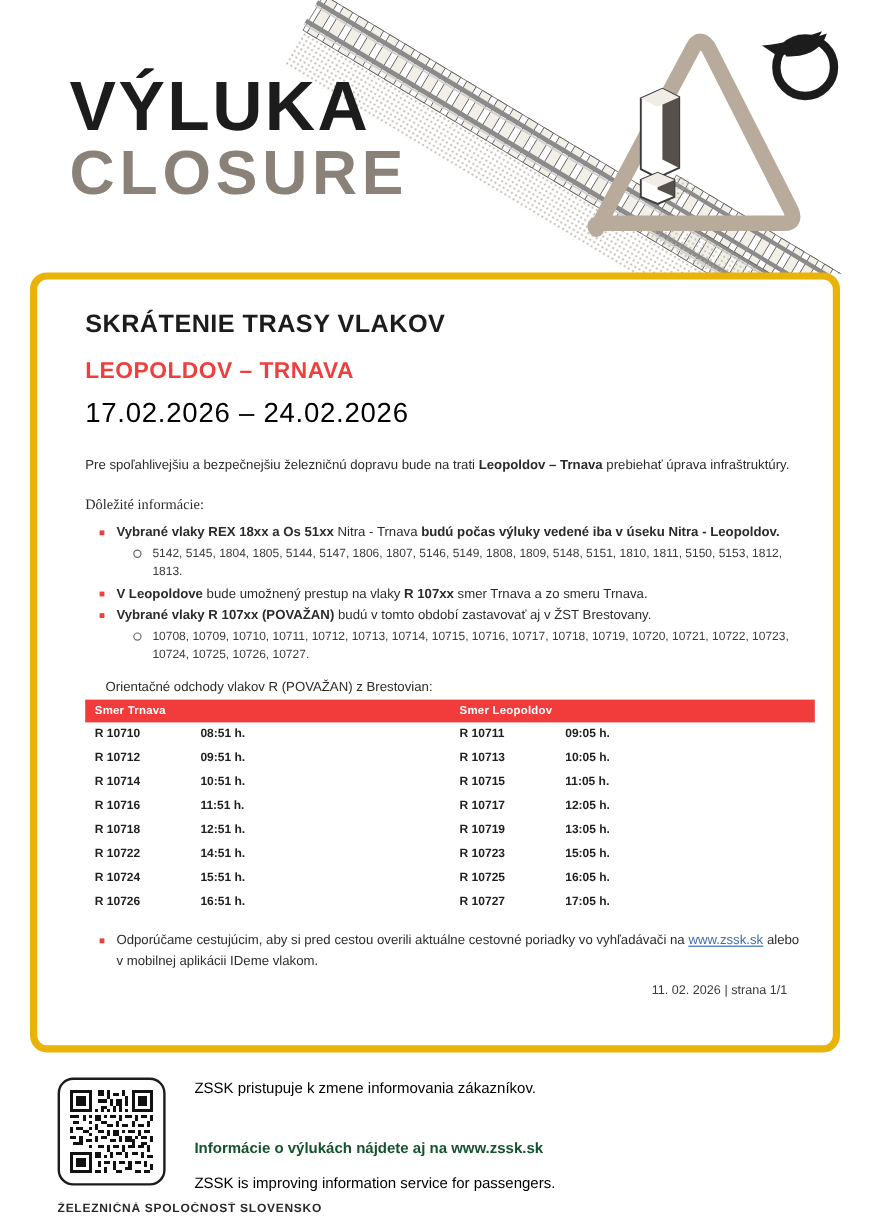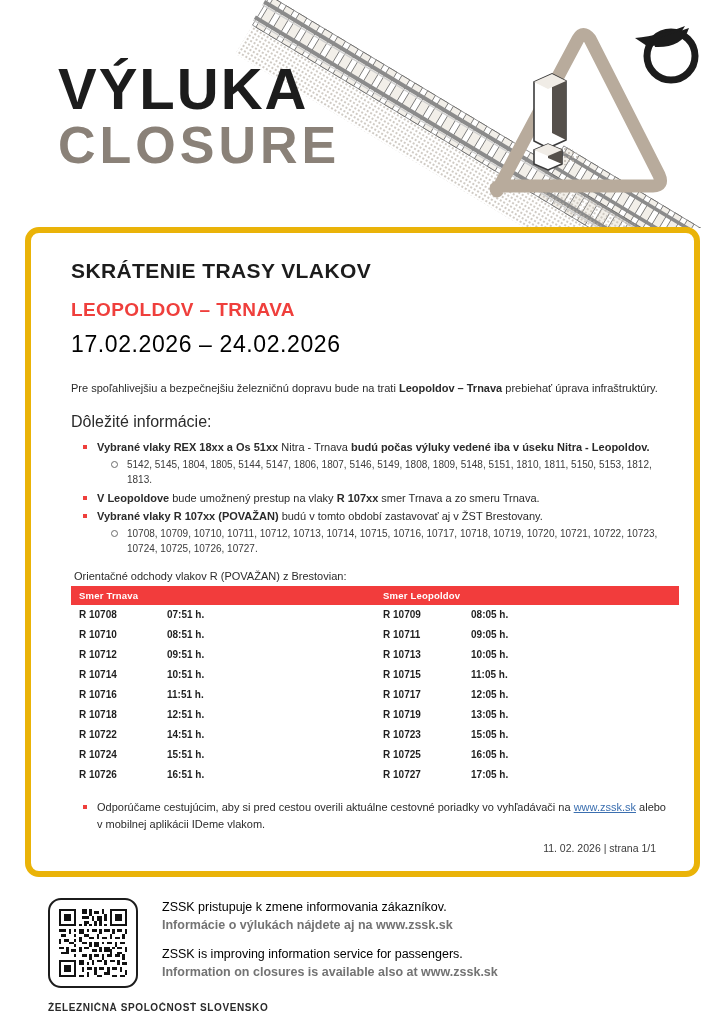--- a/index.html
+++ b/index.html
@@ -47,42 +47,42 @@
   }
   .dates{
     margin:0 0 22px 0;font-size:23px;font-weight:normal;letter-spacing:0.6px;
     color:#000000;
   }
   p.intro{
     margin:0 0 16px 0;font-size:11px;line-height:1.55;color:#2b2b2b;
     max-width:600px;
   }
   .b{font-weight:bold;}
-  .sub-head{margin:0 0 8px 0;font-size:16px;color:#2b2b2b;}
+  .sub-head{margin:0 0 8px 0;font-size:12px;color:#2b2b2b;font-family:Liberation Serif, serif;}
 
   ul.bullets{margin:0 0 4px 0;padding:0;list-style:none;}
   ul.bullets > li{
     position:relative;padding-left:26px;font-size:11px;line-height:1.5;
     color:#2b2b2b;margin-bottom:2px;
   }
   ul.bullets > li::before{
     content:"";position:absolute;left:12px;top:6px;width:4px;height:4px;
     background:#ef3f3c;
   }
   ul.sub{margin:1px 0 3px 0;padding:0;list-style:none;}
   ul.sub > li{
     position:relative;padding-left:30px;font-size:10px;line-height:1.5;
     color:#3a3a3a;
   }
   ul.sub > li::before{
     content:"";position:absolute;left:14px;top:4px;width:5px;height:5px;
     border:1px solid #6b6b6b;border-radius:50%;
   }
 
-  .table-caption{margin:14px 0 4px 3px;font-size:11px;color:#2b2b2b;}
+  .table-caption{margin:14px 0 4px 17px;font-size:11px;color:#2b2b2b;}
 
   table.dep{
     width:608px;border-collapse:collapse;table-layout:fixed;
     font-size:10px;
   }
   table.dep thead th{
     background:#f23c3c;color:#ffffff;text-align:left;font-weight:bold;
     font-size:9.5px;padding:4px 0 4px 8px;letter-spacing:0.2px;
   }
   table.dep tbody td{
@@ -112,21 +112,21 @@
 
   
   .banner{position:absolute;left:0;top:890px;width:725px;height:134px;}
   .qr-wrap{
     position:absolute;left:48px;top:8px;width:90px;height:90px;
     border:2px solid #1c1c1c;border-radius:13px;box-sizing:border-box;
     display:flex;align-items:center;justify-content:center;background:#fff;
   }
   .banner-text{position:absolute;left:162px;top:8px;width:540px;}
   .bl{font-size:12.5px;color:#000000;line-height:1.45;}
-  .bl.strong{font-weight:bold;color:#737373;font-size:12.5px;}
+  .bl.strong{font-weight:bold;color:#14532d;font-size:12.5px;margin-top:32px;}
   .bl.gap{margin-top:11px;}
   .company{
     position:absolute;left:48px;top:112px;font-size:10px;font-weight:bold;
     letter-spacing:0.6px;color:#2a2a2a;
     height:10px;overflow:hidden;
   }
 </style>
 </head>
 <body>
 
@@ -279,26 +279,20 @@
             <col class="c3">
             <col class="c4">
           </colgroup>
         <thead>
           <tr>
             <th colspan="2">Smer Trnava</th>
             <th colspan="2">Smer Leopoldov</th>
           </tr>
         </thead>
         <tbody>
-            <tr>
-              <td>R 10708</td>
-              <td>07:51 h.</td>
-              <td>R 10709</td>
-              <td>08:05 h.</td>
-            </tr>
             <tr>
               <td>R 10710</td>
               <td>08:51 h.</td>
               <td>R 10711</td>
               <td>09:05 h.</td>
             </tr>
             <tr>
               <td>R 10712</td>
               <td>09:51 h.</td>
               <td>R 10713</td>

